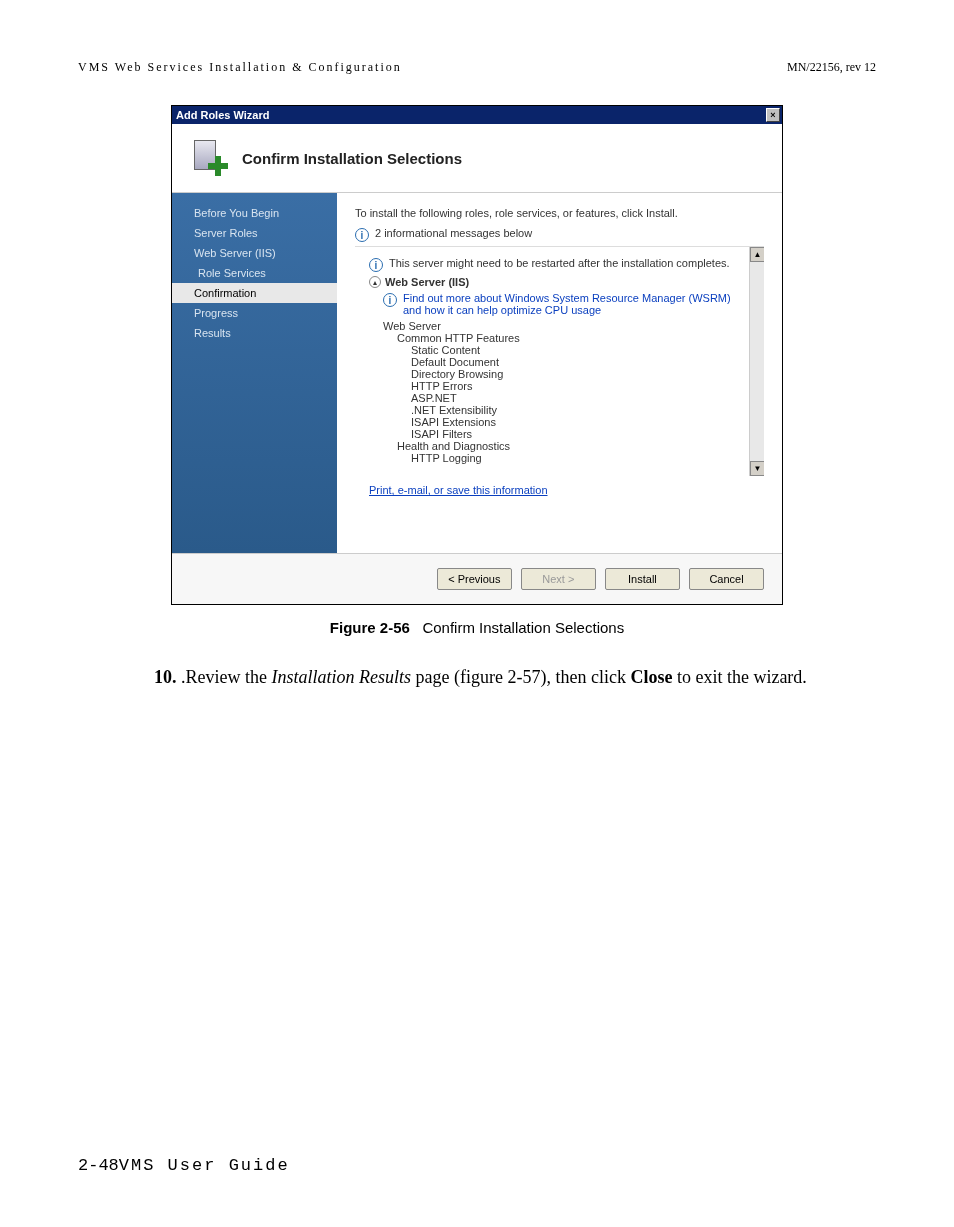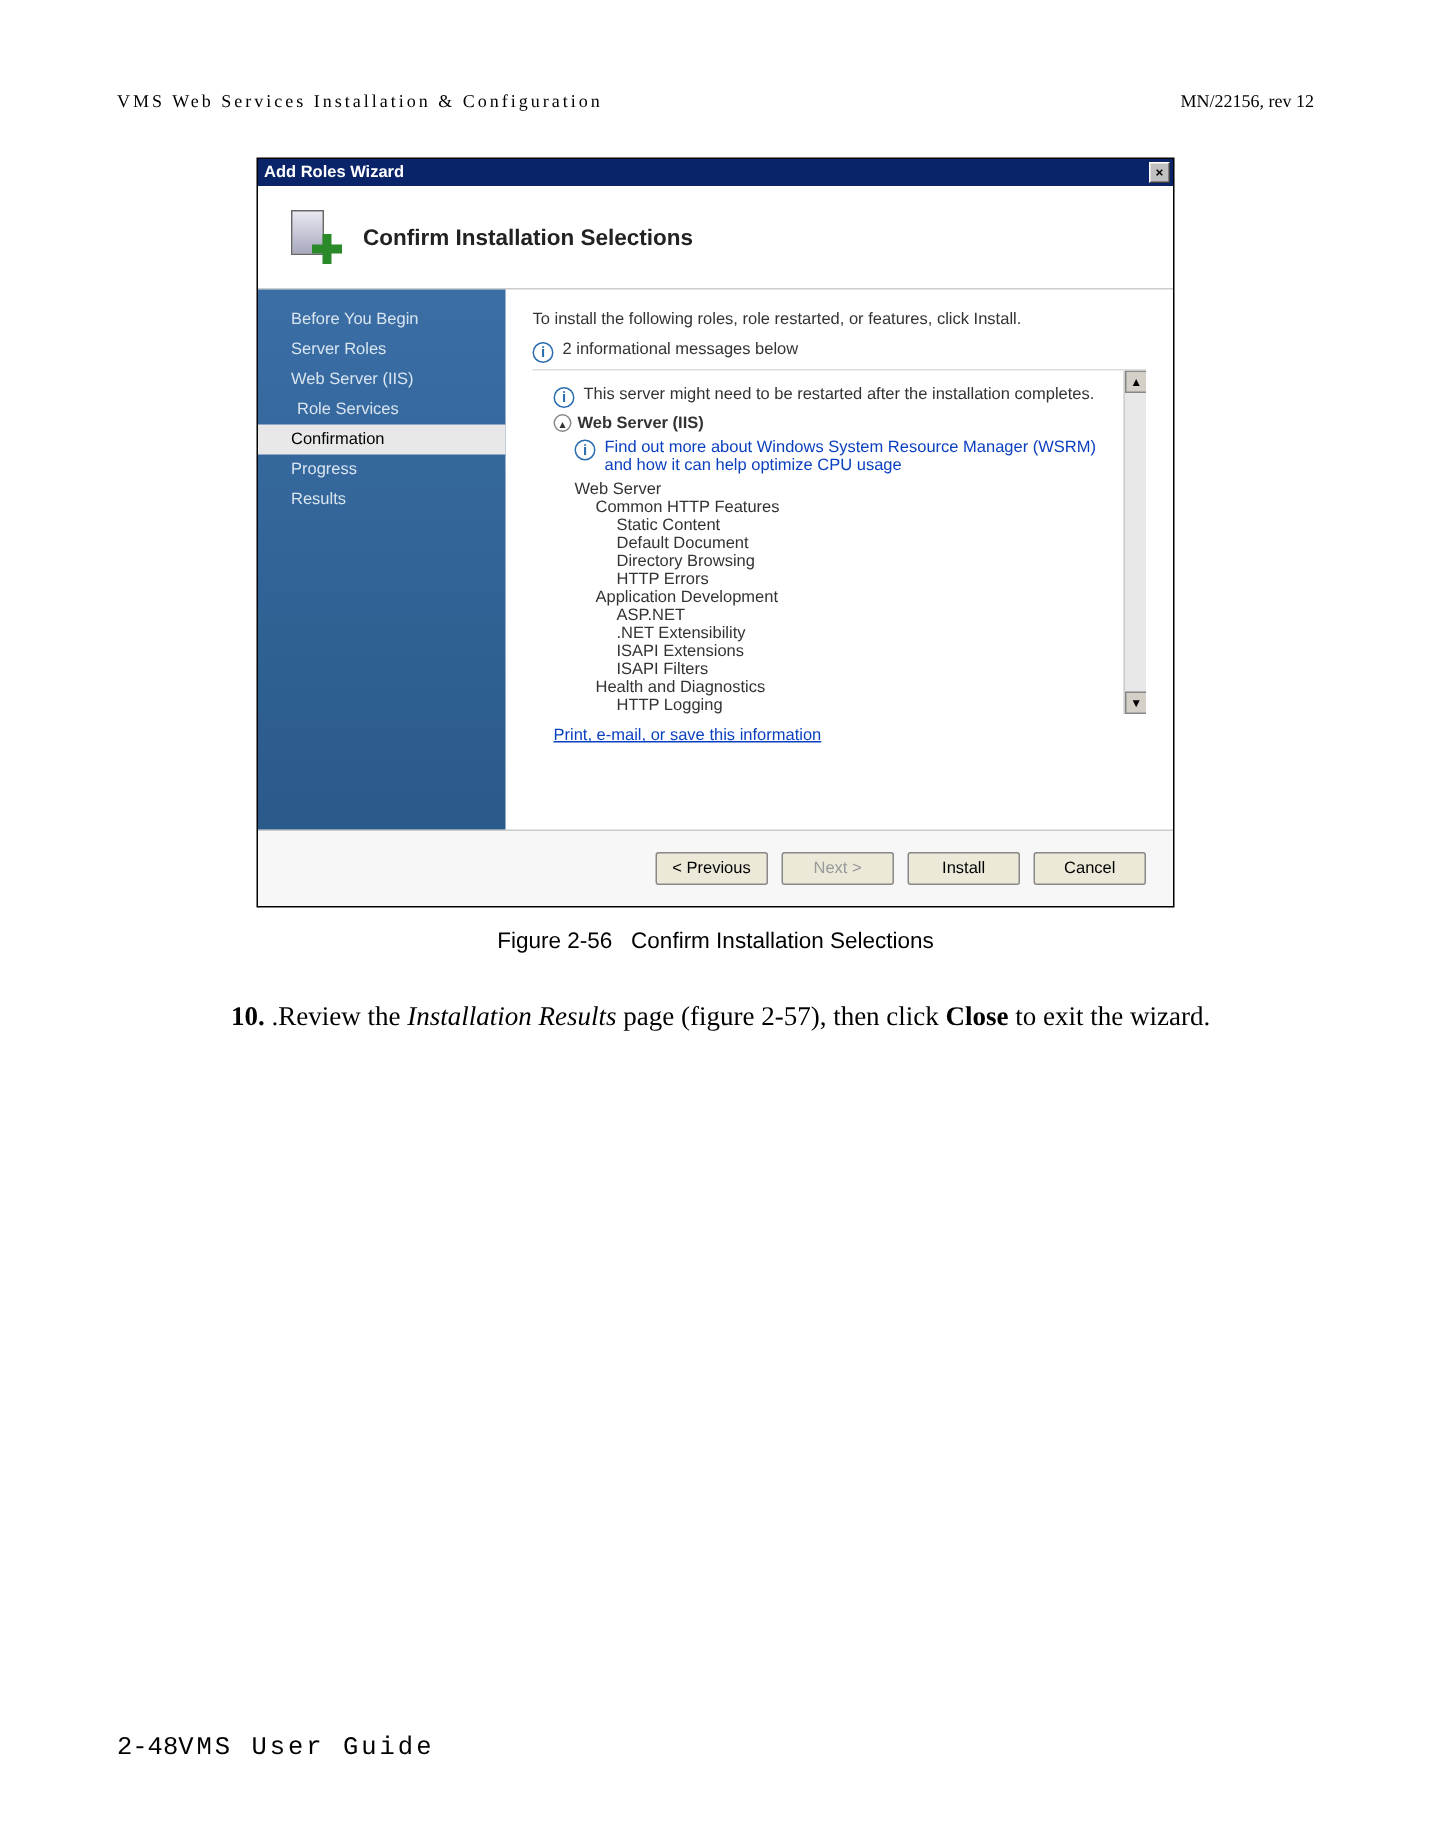--- a/index.html
+++ b/index.html
@@ -165,21 +165,21 @@
     border: 1px solid #888;
     border-radius: 2px;
   }
   .buttons button:disabled { color: #999; }
   .caption {
     text-align: center;
     margin-top: 14px;
     font-family: Arial, "Times New Roman", serif;
     font-size: 15px;
   }
-  .caption b { font-weight: normal; }
+  .caption b { font-weight: bold; }
   .step {
     margin: 28px 118px 0 154px;
     font-size: 18px;
     line-height: 1.45;
     text-indent: -34px;
     padding-left: 34px;
   }
   .step .num { font-weight: bold; }
   .step .ital { font-style: italic; }
   .step .bold { font-weight: bold; }
@@ -218,21 +218,21 @@
     <div class="sidebar">
       <div class="item">Before You Begin</div>
       <div class="item">Server Roles</div>
       <div class="item">Web Server (IIS)</div>
       <div class="item sub">Role Services</div>
       <div class="item selected">Confirmation</div>
       <div class="item">Progress</div>
       <div class="item">Results</div>
     </div>
     <div class="content">
-      <div class="intro">To install the following roles, role restarted, or features, click Install.</div>
+      <div class="intro">To install the following roles, role services, or features, click Install.</div>
       <div class="info-row">
         <span class="info-icon">i</span>
         <span>2 informational messages below</span>
       </div>
 
       <div class="scrollbox">
         <div class="info-row">
           <span class="info-icon">i</span>
           <span>This server might need to be restarted after the installation completes.</span>
         </div>
@@ -244,21 +244,20 @@
           <span class="info-icon">i</span>
           <span class="linkblue">Find out more about Windows System Resource Manager (WSRM) and how it can help optimize CPU usage</span>
         </div>
         <div class="tree">
           <div class="l0">Web Server</div>
           <div class="l1">Common HTTP Features</div>
           <div class="l2">Static Content</div>
           <div class="l2">Default Document</div>
           <div class="l2">Directory Browsing</div>
           <div class="l2">HTTP Errors</div>
-          <div class="l1">Application Development</div>
           <div class="l2">ASP.NET</div>
           <div class="l2">.NET Extensibility</div>
           <div class="l2">ISAPI Extensions</div>
           <div class="l2">ISAPI Filters</div>
           <div class="l1">Health and Diagnostics</div>
           <div class="l2">HTTP Logging</div>
 
         </div>
         <div class="sb">
           <div class="arrow up">▲</div>

